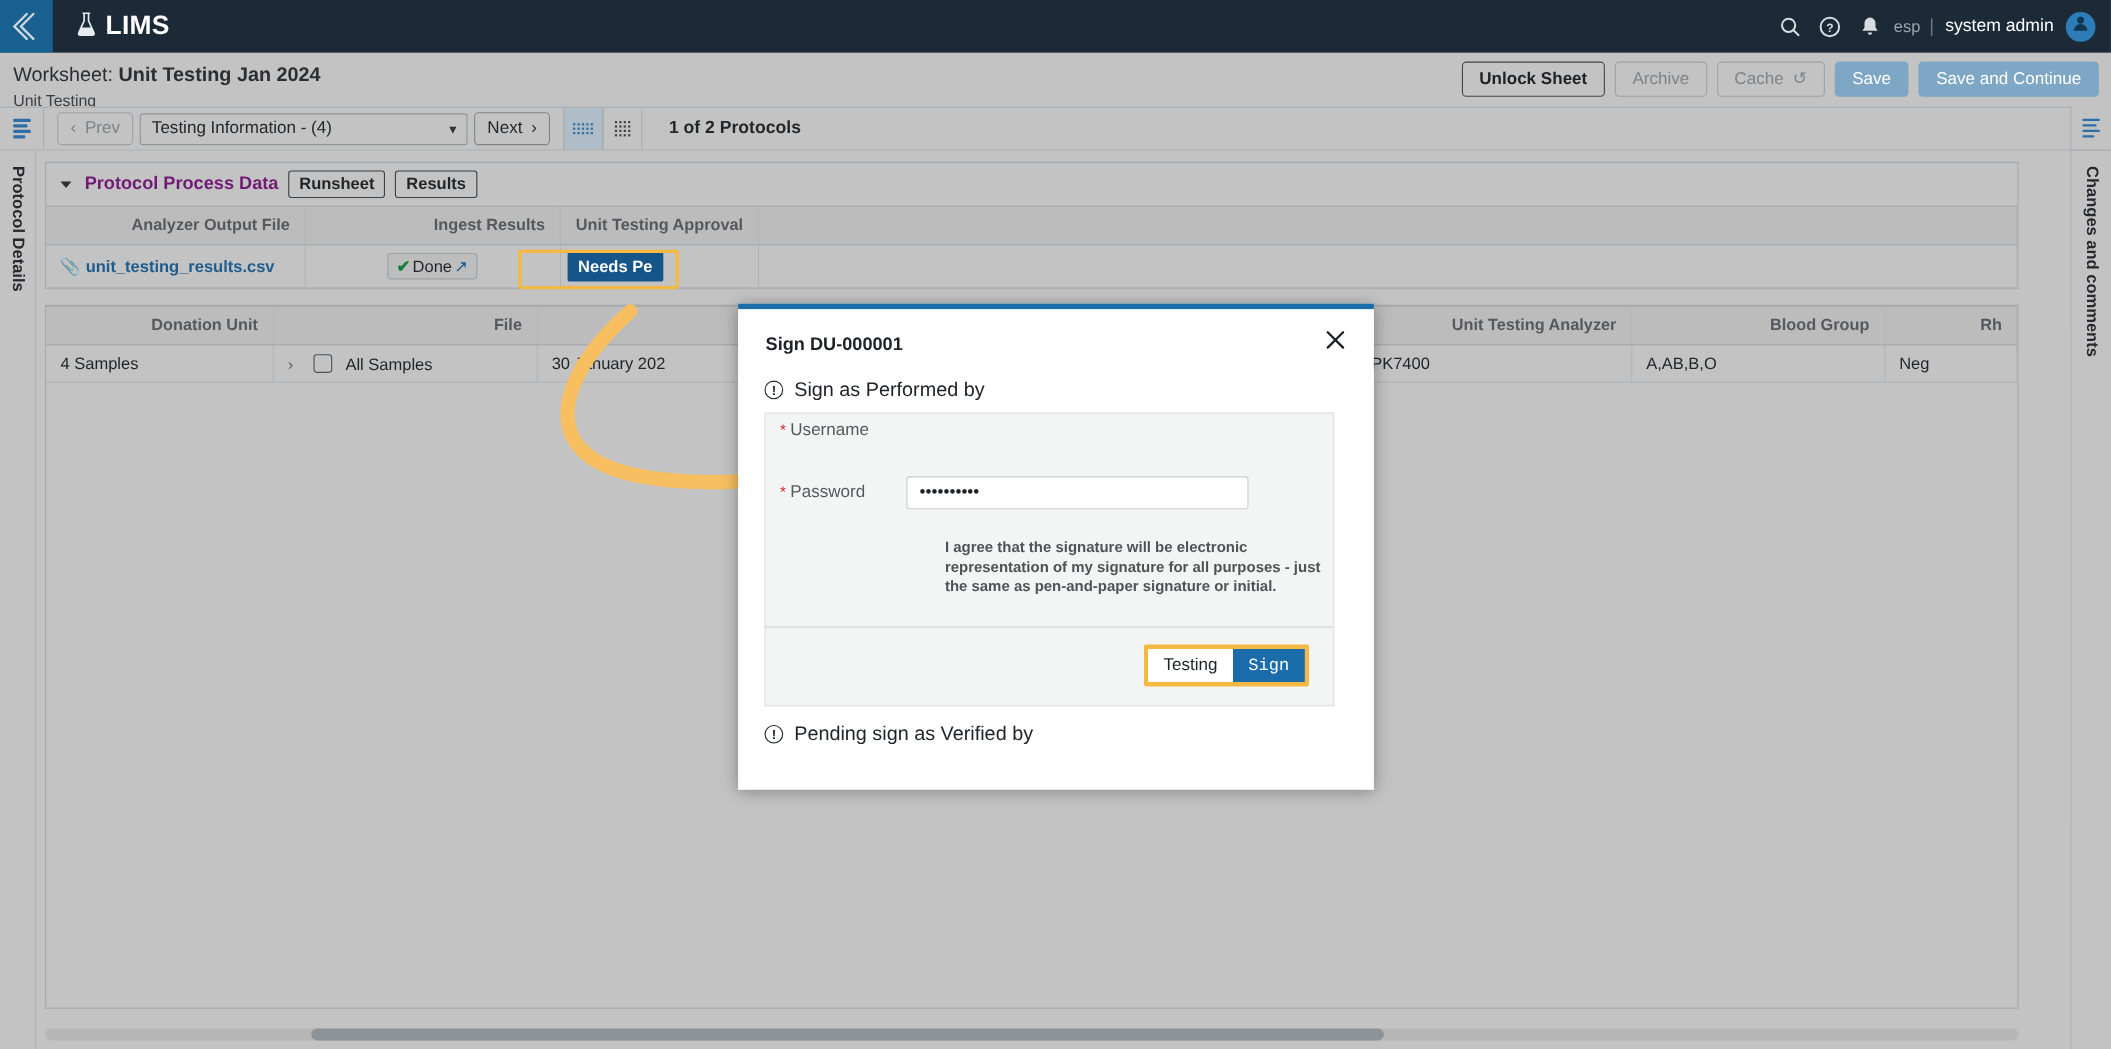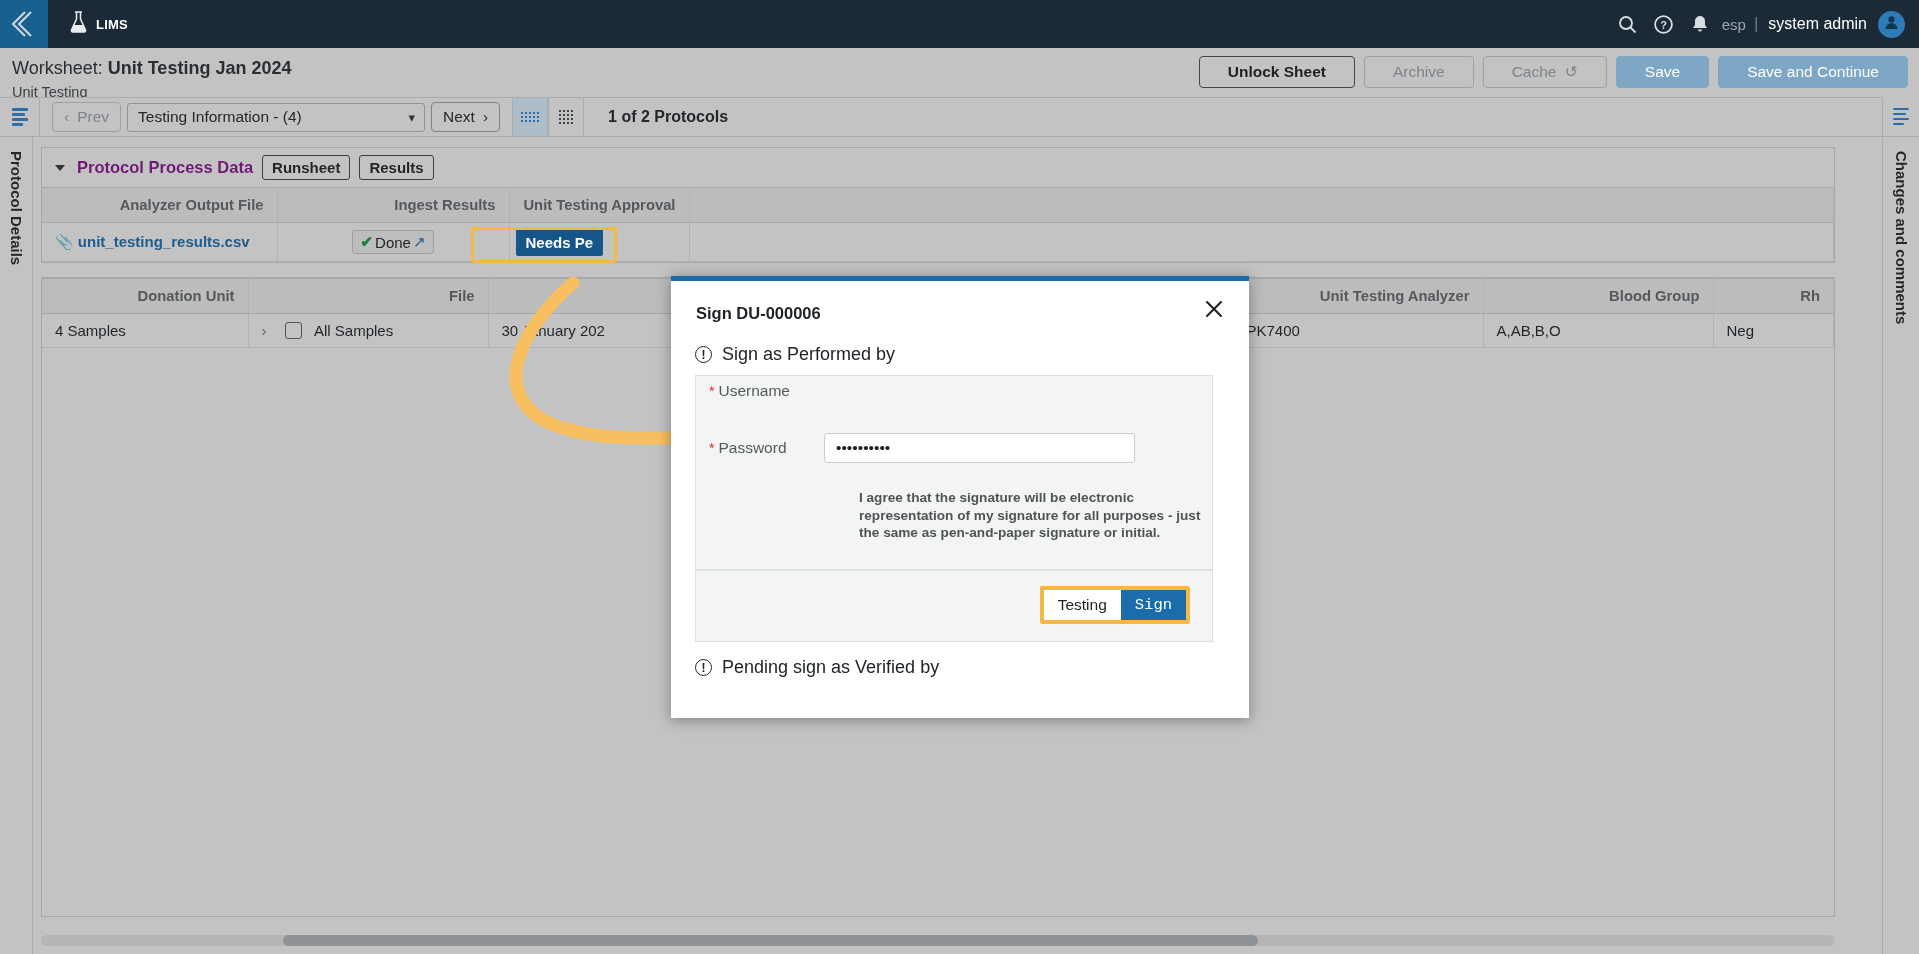--- a/index.html
+++ b/index.html
@@ -20,21 +20,21 @@
     width: 48px; height: 48px; background: #17608f;
     display: flex; align-items: center; justify-content: center;
     flex: 0 0 48px;
   }
   .nav-back svg { display: block; }
   .nav-brand {
     display: flex; align-items: center; gap: 9px;
     margin-left: 22px; color: #fff;
   }
   .nav-brand .brand-text {
-    font-size: 13px; font-weight: bold; letter-spacing: .2px; color: #ffffff;
+    font-size: 24px; font-weight: bold; letter-spacing: .2px; color: #ffffff;
   }
   .nav-right {
     margin-left: auto; display: flex; align-items: center; gap: 0px;
     padding-right: 14px; color: #ffffff;
   }
   .nav-ico {
     width: 36px; height: 48px; display: flex; align-items: center; justify-content: center;
     color: #d8dde1;
   }
   .nav-lang { font-size: 15px; color: #9aa6b0; padding: 0 8px 0 4px; }
@@ -57,21 +57,21 @@
   .ws-title b { font-weight: bold; }
   .ws-sub {
     position: absolute; left: 12px; top: 36px;
     font-size: 14.5px; color: #3a4046;
   }
   .ws-actions {
     position: absolute; right: 11px; top: 8px; display: flex; gap: 9px; align-items: center;
   }
   .btn {
     font-family: "Liberation Sans", sans-serif;
-    font-size: 15.5px; border-radius: 4px; padding: 6px 28px;
+    font-size: 15.5px; border-radius: 4px; padding: 6px 15px;
     border: 1px solid #808a90; background: #c3c3c3; color: #2c3136;
     line-height: 18px; white-space: nowrap; cursor: pointer;
   }
   .btn-strong { border-color: #3f484f; color: #1d2226; font-weight: bold; }
   .btn-muted { color: #7b848b; border-color: #9aa2a8; }
   .btn-blue { background: #7da7c4; border-color: #7da7c4; color: #ffffff; }
 
   
   .toolbar {
     position: absolute; top: 97px; left: 0; width: 1919px; height: 40px;
@@ -528,21 +528,21 @@
     </div>
 </div>
 
 <svg class="arrow-svg">
   <path d="M573,283 C520,330 500,380 530,410 C560,440 640,440 690,437" fill="none" stroke="#f8bf60" stroke-width="13" stroke-linecap="round"></path>
   <path d="M672,419 L706,437 L672,455 Z" fill="#f8bf60"></path>
 </svg>
 
 <div class="modal">
   <div class="modal-accent"></div>
-  <div class="modal-title">Sign DU-000006</div>
+  <div class="modal-title">Sign DU-000001</div>
   <div class="modal-close">
     <span>
       <svg width="20" height="20" viewBox="0 0 20 20">
           <path d="M3 3 L17 17 M17 3 L3 17" stroke="#1d2226" stroke-width="2.1" stroke-linecap="round"></path>
         </svg>
     </span>
   </div>
 
   <div class="sec-label">
     <span class="excl">!</span>

